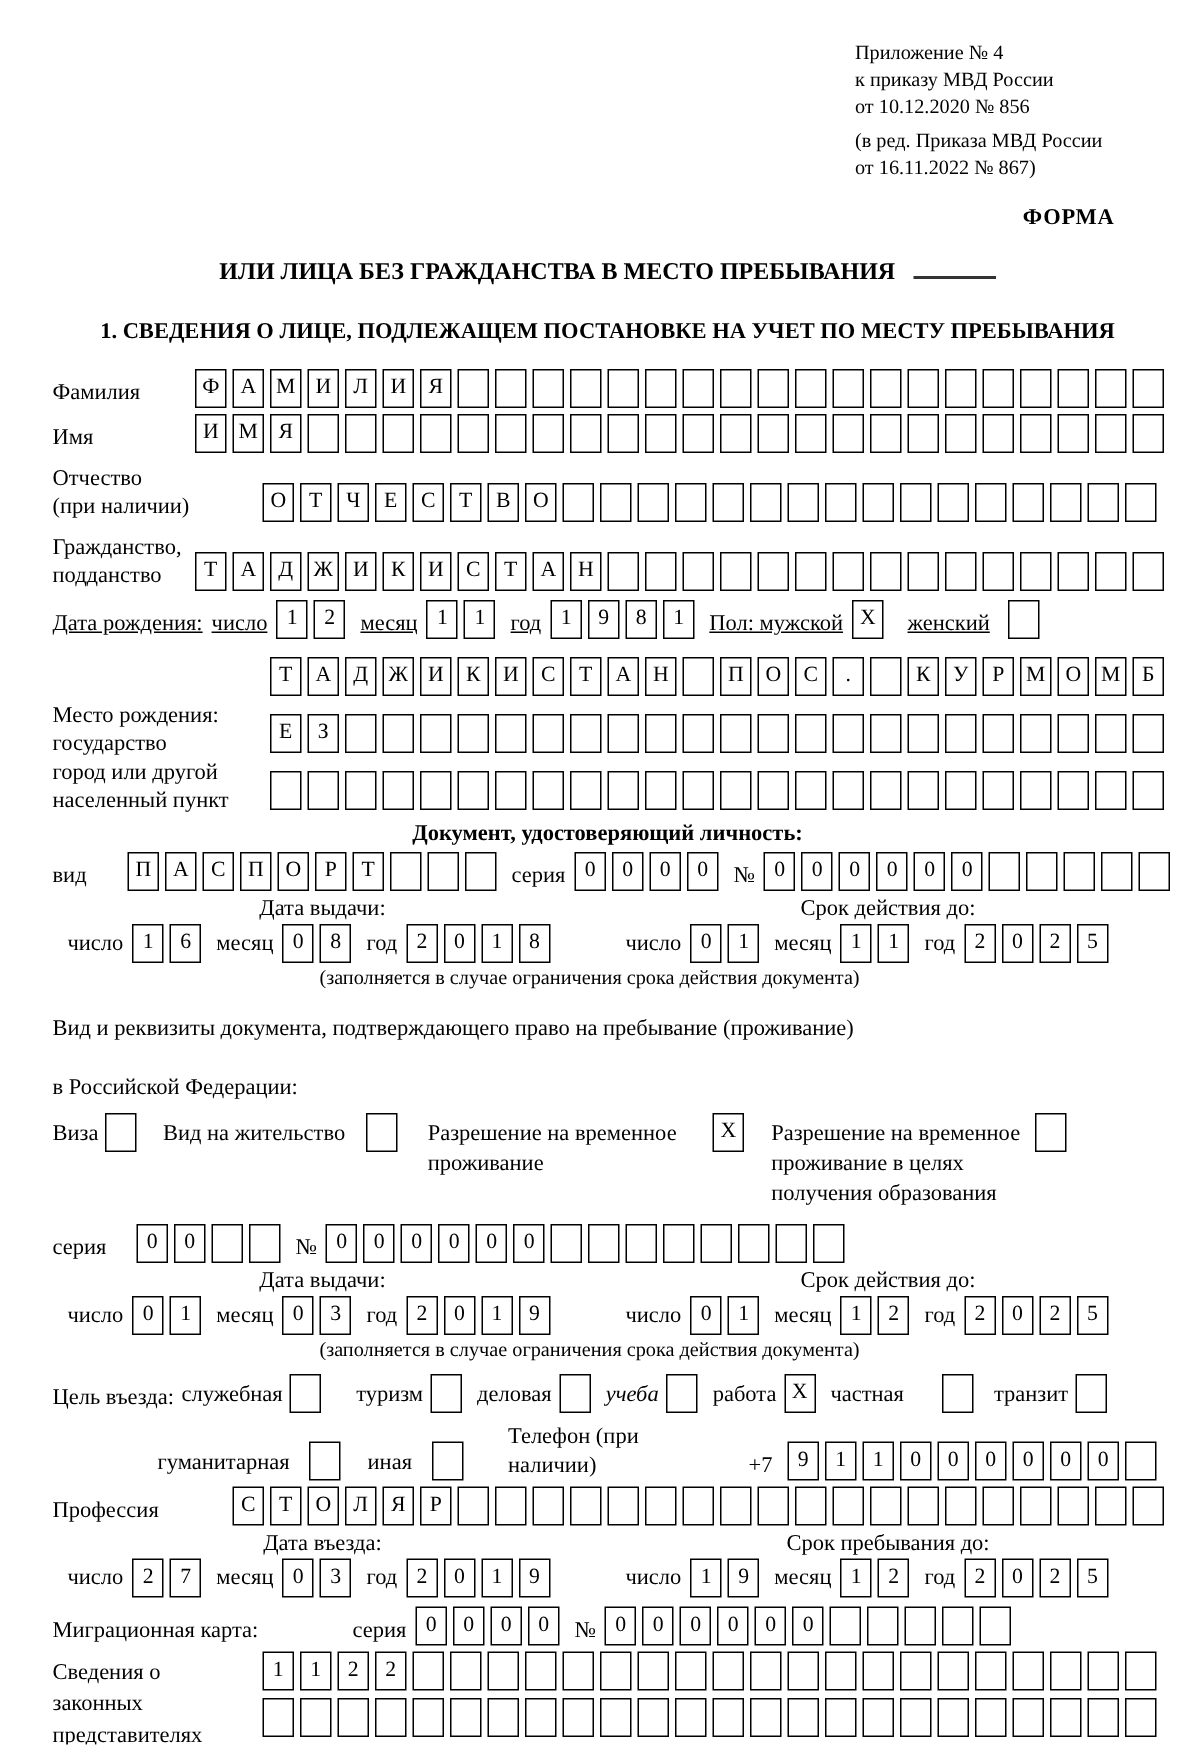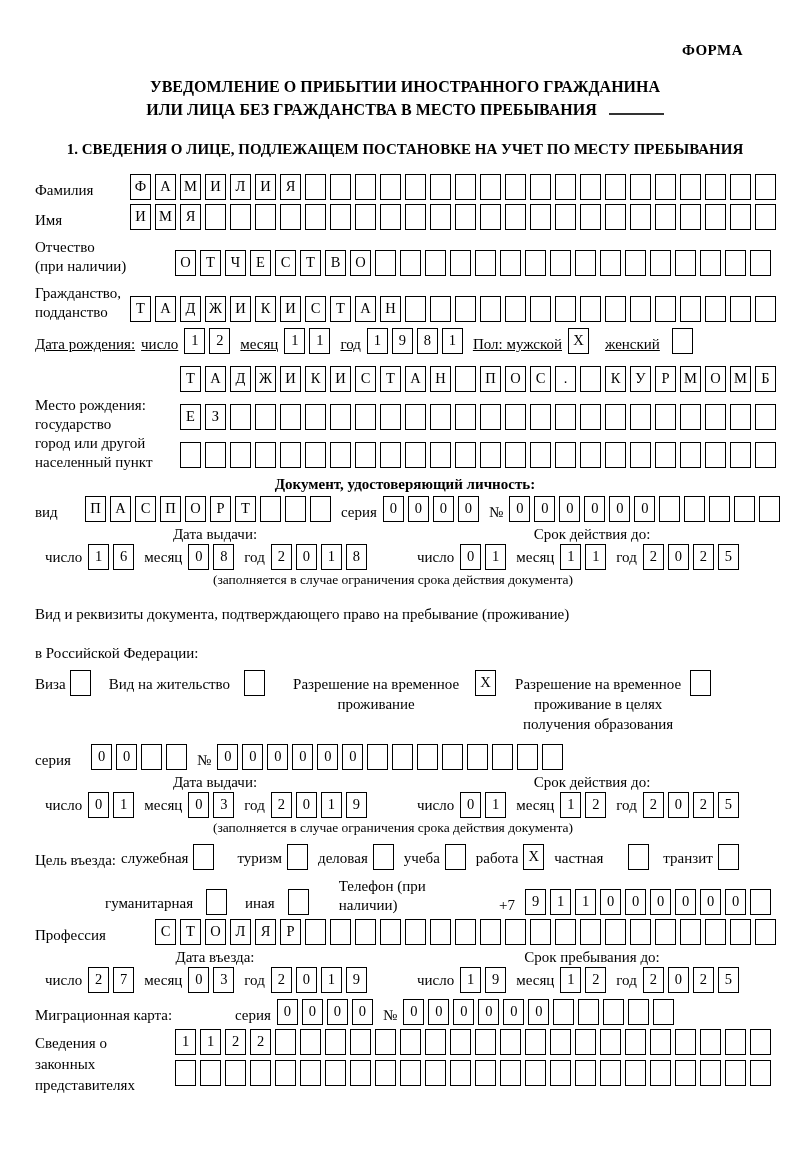--- a/index.html
+++ b/index.html
@@ -46,38 +46,45 @@
   .drow { display:flex; align-items:flex-start; }
   .drow .inlbl:first-child { padding-left:0; }
   .note-right { text-align:center; font-size:13.5px; margin:2px 24px 8px 0; }
 
   .intro { line-height:25px;margin-top:14px; }
 
   
   .opts { display:flex; align-items:flex-start; margin:4px 0 10px; }
   .opt { display:flex; align-items:flex-start; }
   .optlabel { padding-top:4px; line-height:20px; }
-  .optlabel.ctr { text-align:center; }
+  .optlabel.ctr { text-align:left; }
 
   .pair { display:flex; align-items:flex-start; }
   .pair .optlabel { padding-right:5px; }
 
   .repwrap { display:flex; align-items:flex-start; }
   .replabel { flex:0 0 140px; line-height:21px; padding-top:4px; }
 </style>
 </head>
 <body>
 
 <div class="page">
 
+  <div class="appendix">
+    <div>Приложение № 4</div>
+    <div>к приказу МВД России</div>
+    <div>от 10.12.2020 № 856</div>
+    <div class="gap"></div>
+    <div>(в ред. Приказа МВД России</div>
+    <div>от 16.11.2022 № 867)</div>
+  </div>
 
   <div class="forma">ФОРМА</div>
 
   <div class="title">
-    <div>УВЕДОМЛЕНИЕ О ПРИБЫТИИ ИНОСТРАННОГО ГРАЖДАНИНА</div>
     <div>
       <span>ИЛИ ЛИЦА БЕЗ ГРАЖДАНСТВА В МЕСТО ПРЕБЫВАНИЯ</span><span class="uline"></span>
     </div>
   </div>
 
   <div class="sec1">1. СВЕДЕНИЯ О ЛИЦЕ, ПОДЛЕЖАЩЕМ ПОСТАНОВКЕ НА УЧЕТ ПО МЕСТУ ПРЕБЫВАНИЯ</div>
 
   <div class="frow">
     <div class="flabel w95">Фамилия</div>
     <div class="cells"><span class="cell">Ф</span><span class="cell">А</span><span class="cell">М</span><span class="cell">И</span><span class="cell">Л</span><span class="cell">И</span><span class="cell">Я</span><span class="cell"></span><span class="cell"></span><span class="cell"></span><span class="cell"></span><span class="cell"></span><span class="cell"></span><span class="cell"></span><span class="cell"></span><span class="cell"></span><span class="cell"></span><span class="cell"></span><span class="cell"></span><span class="cell"></span><span class="cell"></span><span class="cell"></span><span class="cell"></span><span class="cell"></span><span class="cell"></span><span class="cell"></span></div>
@@ -235,21 +242,21 @@
         <span class="cells"><span class="cell"></span></span>
       </div>
     <div class="pair" style="margin-left:19px;">
         <span class="optlabel">туризм</span>
         <span class="cells"><span class="cell"></span></span>
       </div>
     <div class="pair" style="margin-left:6px;">
         <span class="optlabel">деловая</span>
         <span class="cells"><span class="cell"></span></span>
       </div>
-    <div class="pair" style="margin-left:6px;">
+    <div class="pair" style="margin-left:6px;font-style:italic;">
         <span class="optlabel">учеба</span>
         <span class="cells"><span class="cell"></span></span>
       </div>
     <div class="pair" style="margin-left:6px;">
         <span class="optlabel">работа</span>
         <span class="cells"><span class="cell">X</span></span>
       </div>
     <div class="pair" style="margin-left:6px;gap:20px;">
         <span class="optlabel">частная</span>
         <span class="cells"><span class="cell"></span></span>

